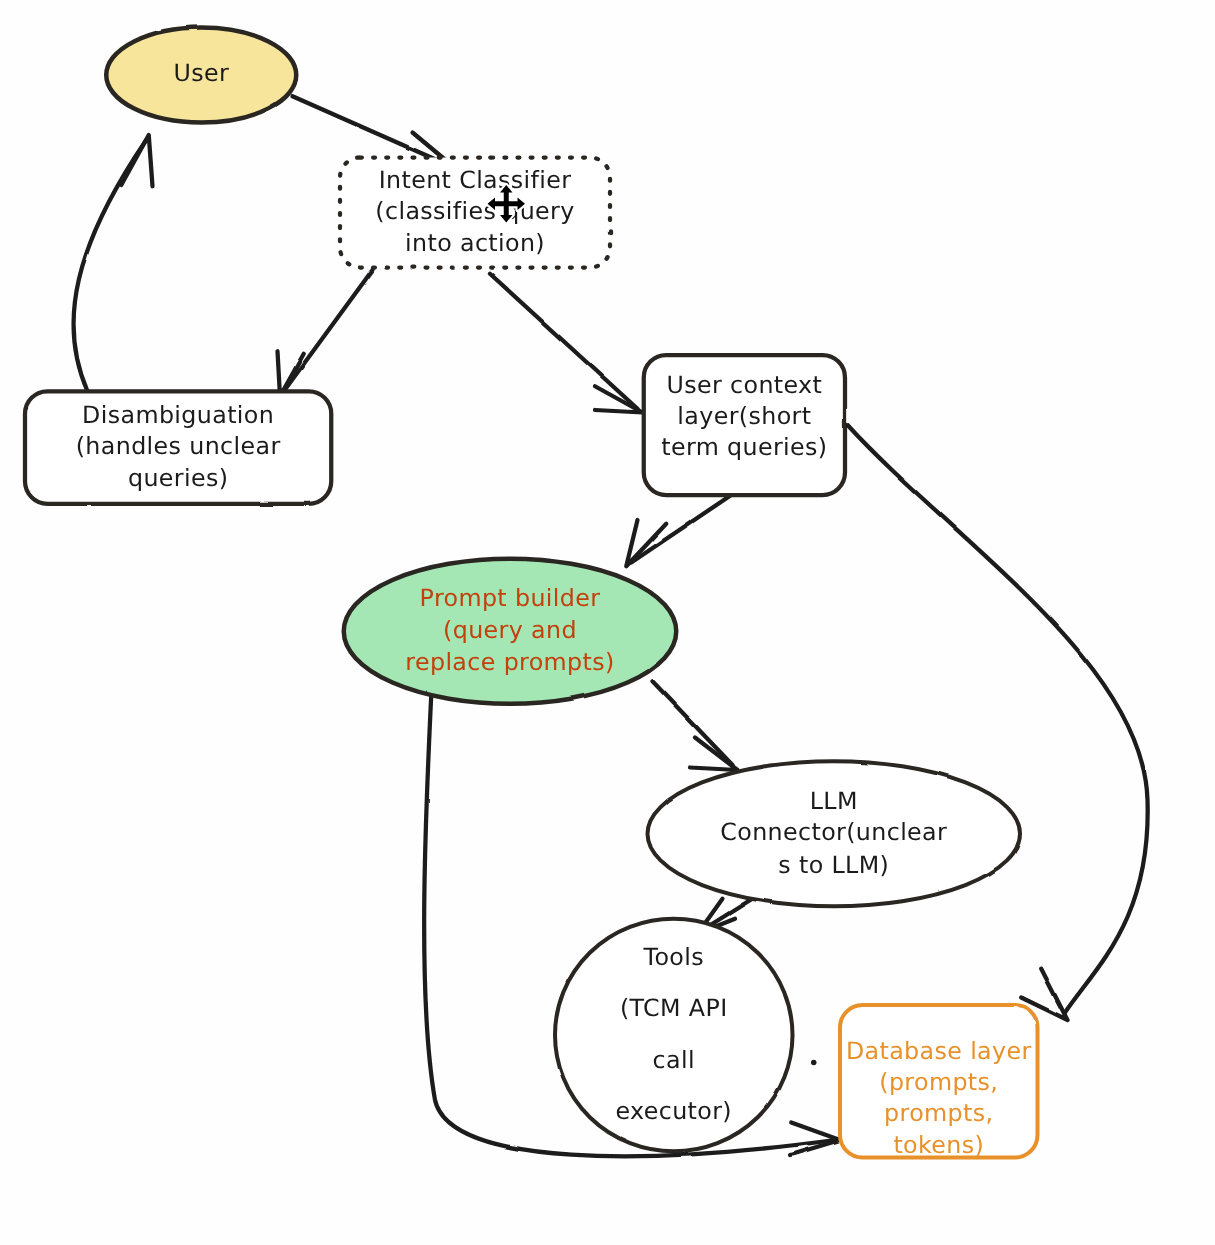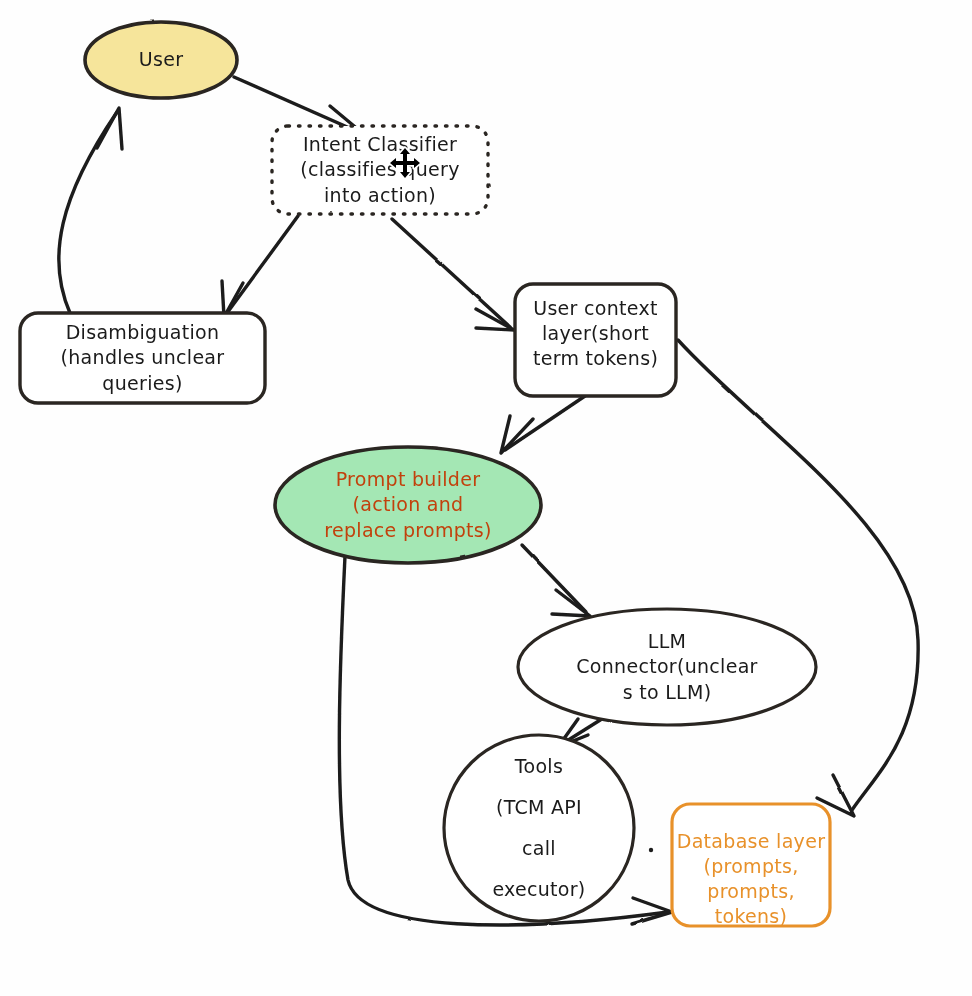--- a/index.html
+++ b/index.html
@@ -146,26 +146,26 @@
 
   <div class="node-label" style="left:20px; top:313px; width:245px; height:90px;">
     <span>Disambiguation</span>
     <span>(handles unclear</span>
     <span>queries)</span>
   </div>
 
   <div class="node-label" style="left:509px; top:284px; width:173px; height:99px;">
     <span>User context</span>
     <span>layer(short</span>
-    <span>term tokens)</span>
+    <span>term queries)</span>
   </div>
 
   <div class="node-label lbl-green" style="left:275px; top:447px; width:266px; height:116px;">
     <span>Prompt builder</span>
-    <span>(action and</span>
+    <span>(query and</span>
     <span>replace prompts)</span>
   </div>
 
   <div class="node-label" style="left:518px; top:609px; width:298px; height:116px;">
     <span>LLM</span>
     <span>Connector(unclear</span>
     <span>s to LLM)</span>
   </div>
 
   <div class="node-label" style="left:444px; top:735px; width:190px; height:186px;gap:16px;">

